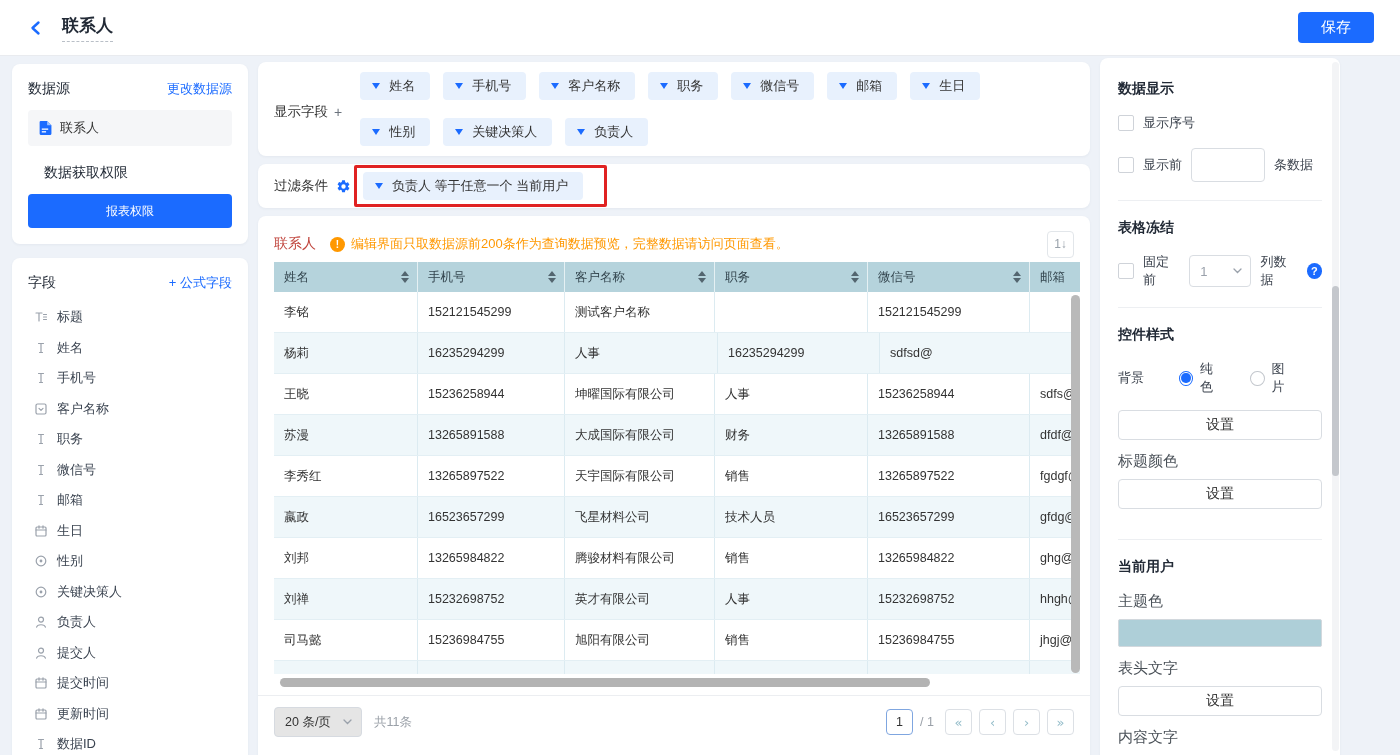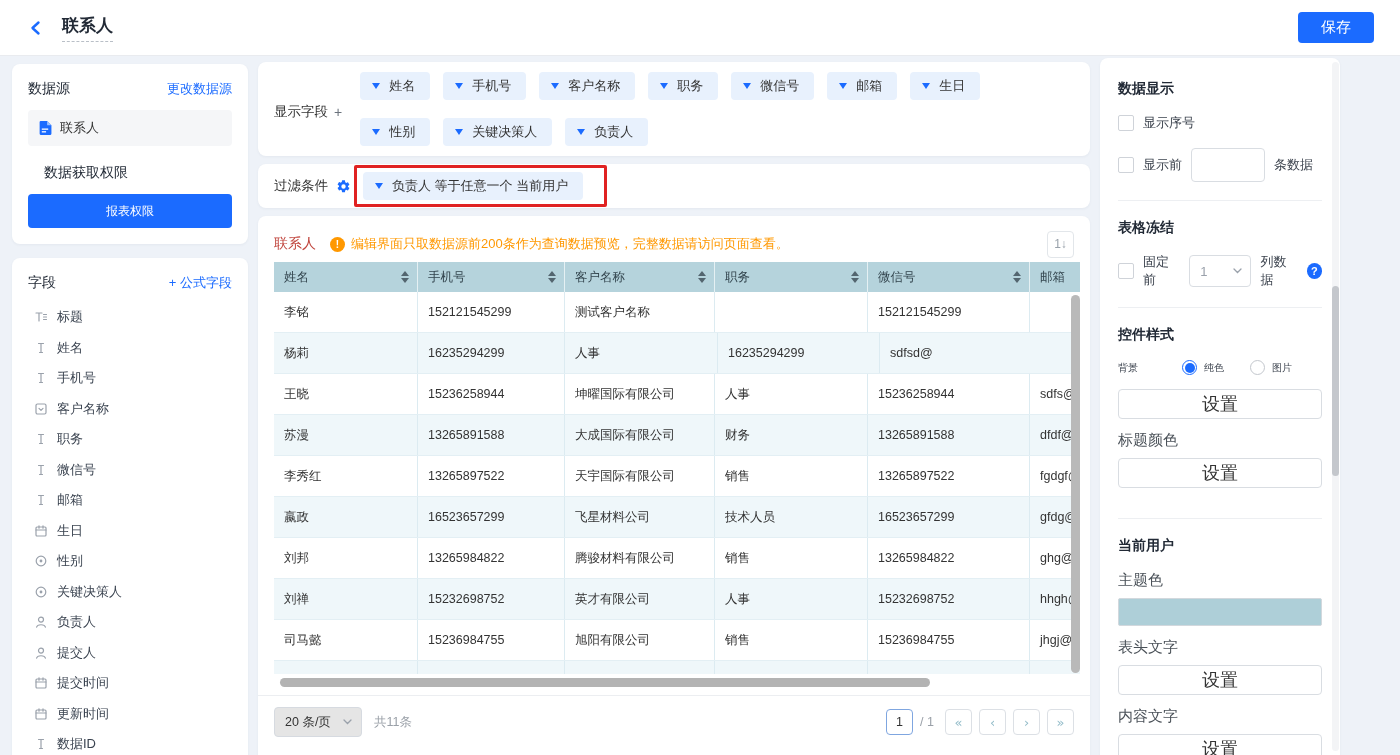--- a/index.html
+++ b/index.html
@@ -76,27 +76,27 @@
   .right-col { position:absolute; left:1100px; top:58px; width:240px; height:697px; background:#fff; border-radius:8px 8px 0 0; box-shadow:0 1px 3px rgba(30,50,80,.05); padding:22px 18px; overflow:hidden; }
   .rc-track { position:absolute; right:1px; top:4px; bottom:4px; width:7px; background:#f3f4f6; border-radius:4px; }
   .rc-thumb { position:absolute; right:1px; top:228px; width:7px; height:190px; background:#c4c7cc; border-radius:4px; }
   .sec-title { font-size:14px; font-weight:700; color:#222a36; margin-bottom:16px; }
   .rrow { display:flex; align-items:center; gap:9px; font-size:13px; color:#3c434e; margin-bottom:16px; }
   .cb { width:16px; height:16px; border:1px solid #cfd3d9; border-radius:2px; background:#fff; flex:0 0 16px; cursor:pointer; }
   .num-input { width:74px; height:34px; border:1px solid #d9dde2; border-radius:4px; background:#fff; }
   .mini-select { width:64px; height:32px; border:1px solid #d9dde2; border-radius:4px; display:flex; align-items:center; justify-content:space-between; padding:0 8px 0 10px; font-size:13px; color:#9aa1ab; background:#fff; cursor:pointer; }
   .qmark { width:16px; height:16px; border-radius:50%; background:#1B6BFF; color:#fff; font-size:11px; font-weight:700; display:flex; align-items:center; justify-content:center; }
   .rdivider { border-top:1px solid #edeff2; margin:18px 0; }
-  .radio-row { display:flex; align-items:center; font-size:10px; color:#3c434e; margin-bottom:14px; }
+  .radio-row { display:flex; align-items:center; font-size:13px; color:#3c434e; margin-bottom:14px; }
   .radio-label-group { display:flex; align-items:center; gap:7px; margin-right:26px; cursor:pointer; }
   .bg-label { width:64px; }
   .radio-on { width:15px; height:15px; border:1.5px solid #1B6BFF; border-radius:50%; position:relative; background:#fff; }
   .radio-on::after { content:""; position:absolute; inset:1.5px; background:#1B6BFF; border-radius:50%; }
   .radio-off { width:15px; height:15px; border:1.5px solid #c3c7cd; border-radius:50%; background:#fff; }
-  .btn-set { width:100%; height:30px; border:1px solid #d9dde2; border-radius:4px; background:#fff; font-size:18px; color:#333; cursor:pointer; margin-bottom:12px; }
+  .btn-set { width:100%; height:30px; border:1px solid #d9dde2; border-radius:4px; background:#fff; font-size:14px; color:#333; cursor:pointer; margin-bottom:12px; }
   .sub-label { font-size:15px; color:#4a5158; margin-bottom:8px; }
   .swatch { height:28px; background:#aecfd8; border:1px solid #d2d8dd; border-radius:2px; margin-bottom:12px; }
   svg.icn { display:block; }
 </style>
 </head>
 <body>
 
 <div class="topbar">
   <span class="back-btn">
     <svg class="icn" width="16" height="16" viewBox="0 0 16 16">

